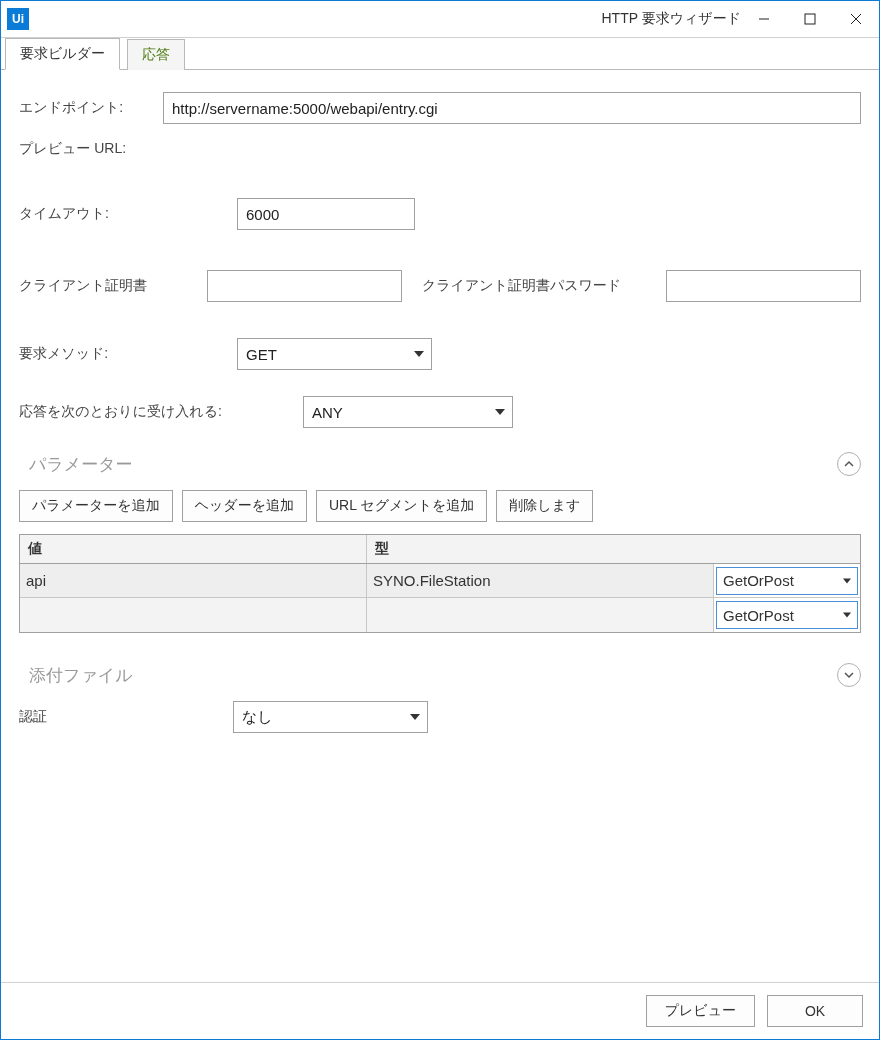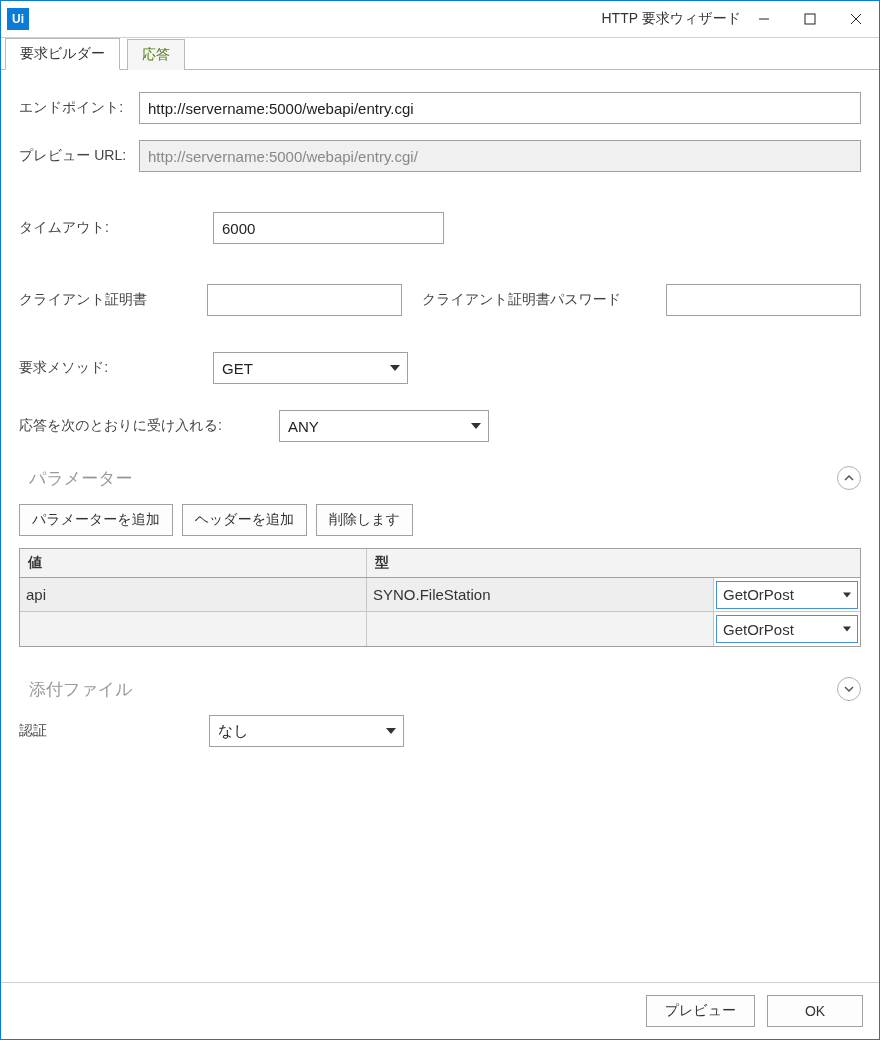--- a/index.html
+++ b/index.html
@@ -92,41 +92,42 @@
   }
   .tab-body {
     flex: 1;
     padding: 22px 18px 0 18px;
     overflow: auto;
   }
   .row {
     display: flex;
     align-items: center;
     margin-bottom: 16px;
+    gap: 24px;
   }
   .label {
     width: 120px;
     color: #444;
     font-size: 14px;
   }
   .input {
     border: 1px solid #a0a0a0;
     padding: 6px 8px;
     font-size: 15px;
     height: 32px;
     background: #fff;
     color: #222;
     outline: none;
   }
   .input.full { flex: 1; }
   .input.readonly {
     background: #f0f0f0;
     color: #888;
   }
-  .input.w190 { width: 231px; margin-left: 74px;}
+  .input.w190 { width: 178px; margin-left: 74px;}
   .row-two {
     display: flex;
     align-items: center;
     margin-bottom: 18px;
     gap: 10px;
   }
   .row-two .label-a { width: 190px; color:#444;}
   .row-two .label-b { width: 250px; color:#444; margin-left: 10px;}
   .select-wrap {
     position: relative;
@@ -320,21 +321,20 @@
 
     <div class="tab-body">
 
       <div class="row endpoint">
         <div class="label">エンドポイント:</div>
         <input class="input full" type="text" value="http://servername:5000/webapi/entry.cgi" style="">
       </div>
 
       <div class="row preview">
         <div class="label">プレビュー URL:</div>
-        <input class="input full readonly" type="text" readonly="" value="http://servername:5000/webapi/entry.cgi/" style="">
       </div>
 
       <div style="height: 24px"></div>
 
       <div class="row">
         <div class="label">タイムアウト:</div>
         <input class="input w190" type="text" value="6000" style="">
       </div>
 
       <div style="height: 24px"></div>
@@ -375,20 +375,21 @@
         <div class="circle-btn chevron">
           <svg width="12" height="12">
               <polyline points="2,8 6,4 10,8" fill="none" stroke="#555" stroke-width="1.5"></polyline>
             </svg>
         </div>
       </div>
 
       <div class="btn-row">
         <div class="btn">パラメーターを追加</div>
         <div class="btn">ヘッダーを追加</div>
+        <div class="btn">URL セグメントを追加</div>
         <div class="btn">削除します</div>
       </div>
 
       <div class="grid">
         <div class="grid-head">
           <div class="gh c2">値</div>
           <div class="gh c3">型</div>
         </div>
         <div class="grid-row">
           <div class="gc c1">api</div>

